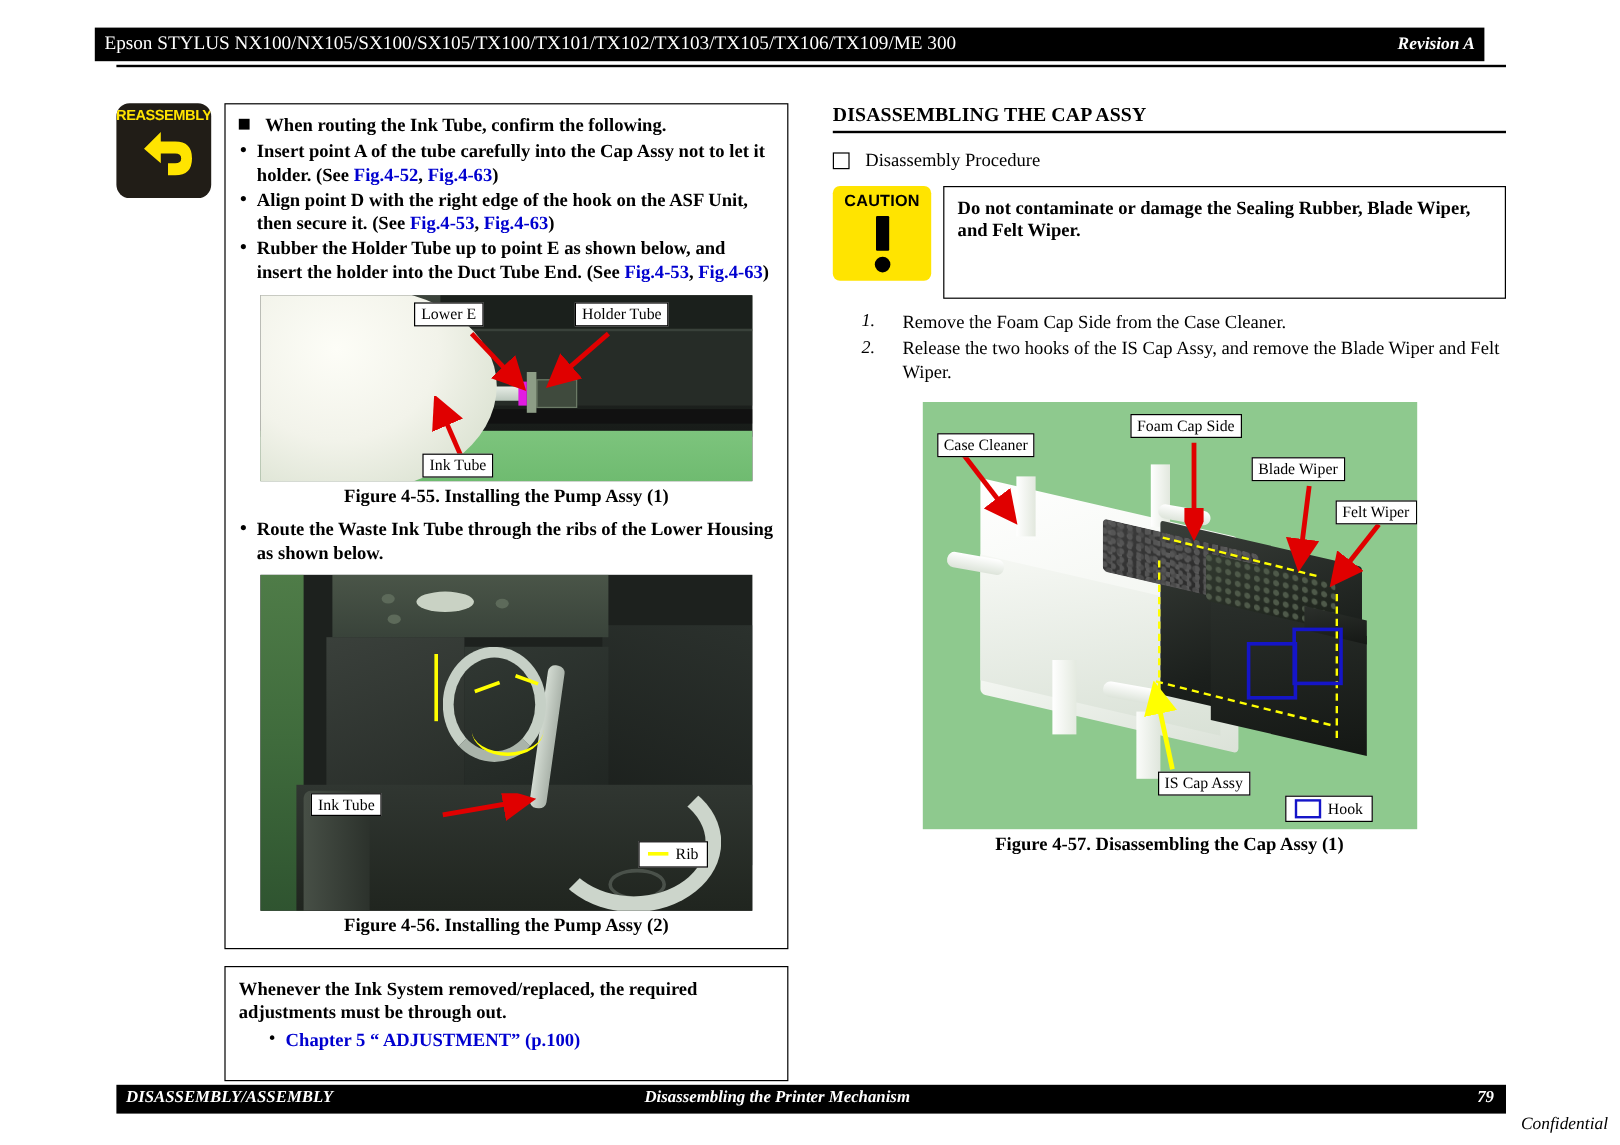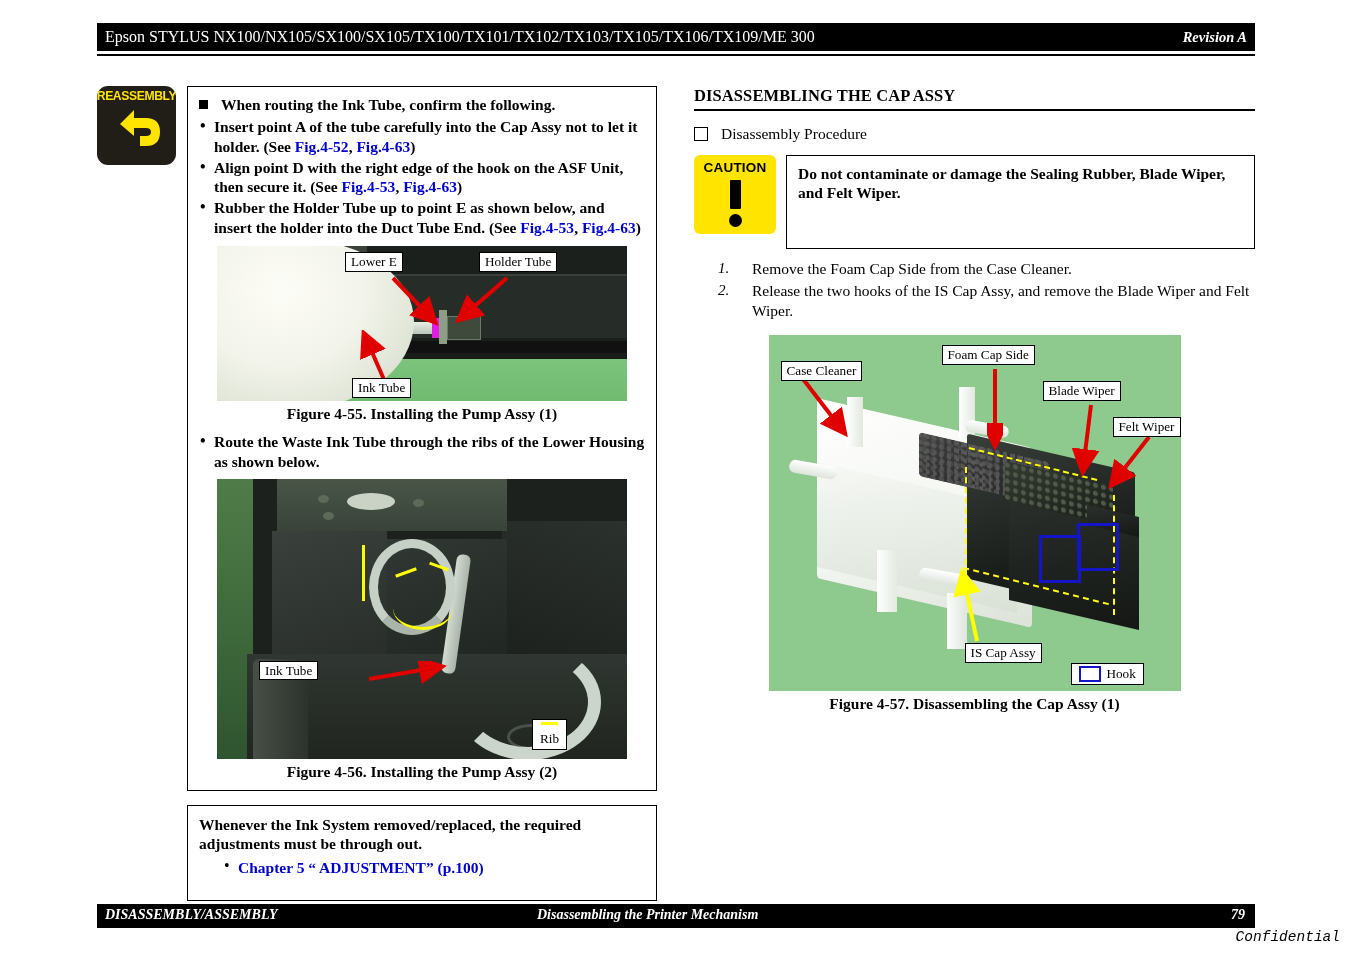--- a/index.html
+++ b/index.html
@@ -3,38 +3,38 @@
 <meta charset="utf-8">
 <style>
   html,body{margin:0;padding:0;}
   body{
     width:1350px;height:954px;background:#ffffff;
     font-family:"Liberation Serif", serif;
     position:relative;overflow:hidden;
   }
   
   .header-bar{
-    position:absolute;left:97px;top:23px;width:1158px;height:28px;
+    position:absolute;left:79px;top:23px;width:1158px;height:28px;
     background:#000000;color:#ffffff;
     display:flex;align-items:center;justify-content:space-between;
     padding:0 8px;box-sizing:border-box;
   }
   .header-rev{font-weight:bold;font-style:italic;font-size:14.5px;}
   .header-rule{position:absolute;left:97px;top:54px;width:1158px;height:2px;background:#000;}
 
   
   .footer-bar{
     position:absolute;left:97px;top:904px;width:1158px;height:24px;
     background:#000000;color:#ffffff;
   }
   .footer-left{position:absolute;left:8px;top:3px;font-weight:bold;font-style:italic;font-size:14px;}
   .footer-center{position:absolute;left:440px;top:3px;font-weight:bold;font-style:italic;font-size:14px;}
   .footer-page{position:absolute;right:10px;top:3px;font-weight:bold;font-style:italic;font-size:14px;}
   .footer-conf{
-    position:absolute;right:10px;top:929px;font-style:italic;font-size:14.5px;color:#000;font-family:Liberation Mono, monospace;
+    position:absolute;right:10px;top:929px;font-style:italic;font-size:14.5px;color:#000;
   }
 
   
   .col-left{position:absolute;left:97px;top:86px;width:560px;}
   .col-right{position:absolute;left:694px;top:86px;width:561px;}
 
   
   .note-block{position:relative;}
   .icon-tile{
     position:absolute;left:0;top:0;width:79px;height:79px;
@@ -363,21 +363,21 @@
           <svg class="arrow" style="left:148px;top:182px;" width="90" height="30">
             <defs>
                 <marker id="ar4" markerWidth="7" markerHeight="7" refX="5" refY="3.5" orient="auto">
               <polygon points="0 0, 7 3.5, 0 7" fill="#e00000"></polygon>
                 </marker>
               </defs>
             <line x1="4" y1="18" x2="74" y2="6" stroke="#e00000" stroke-width="4" marker-end="url(#ar4)"></line>
           </svg>
 
           <div class="callout" style="left:42px;top:182px;">Ink Tube</div>
-          <div class="legend" style="left:315px;top:240px;flex-direction:column;">
+          <div class="legend" style="left:315px;top:222px;">
             <span class="swatch-line"></span>
             <span>Rib</span>
           </div>
         </div>
         <div class="cap">Figure 4-56.  Installing the Pump Assy (2)</div>
       </div>
     </div>
   </div>
 
   <div class="note-block" style="margin-top:14px;">

